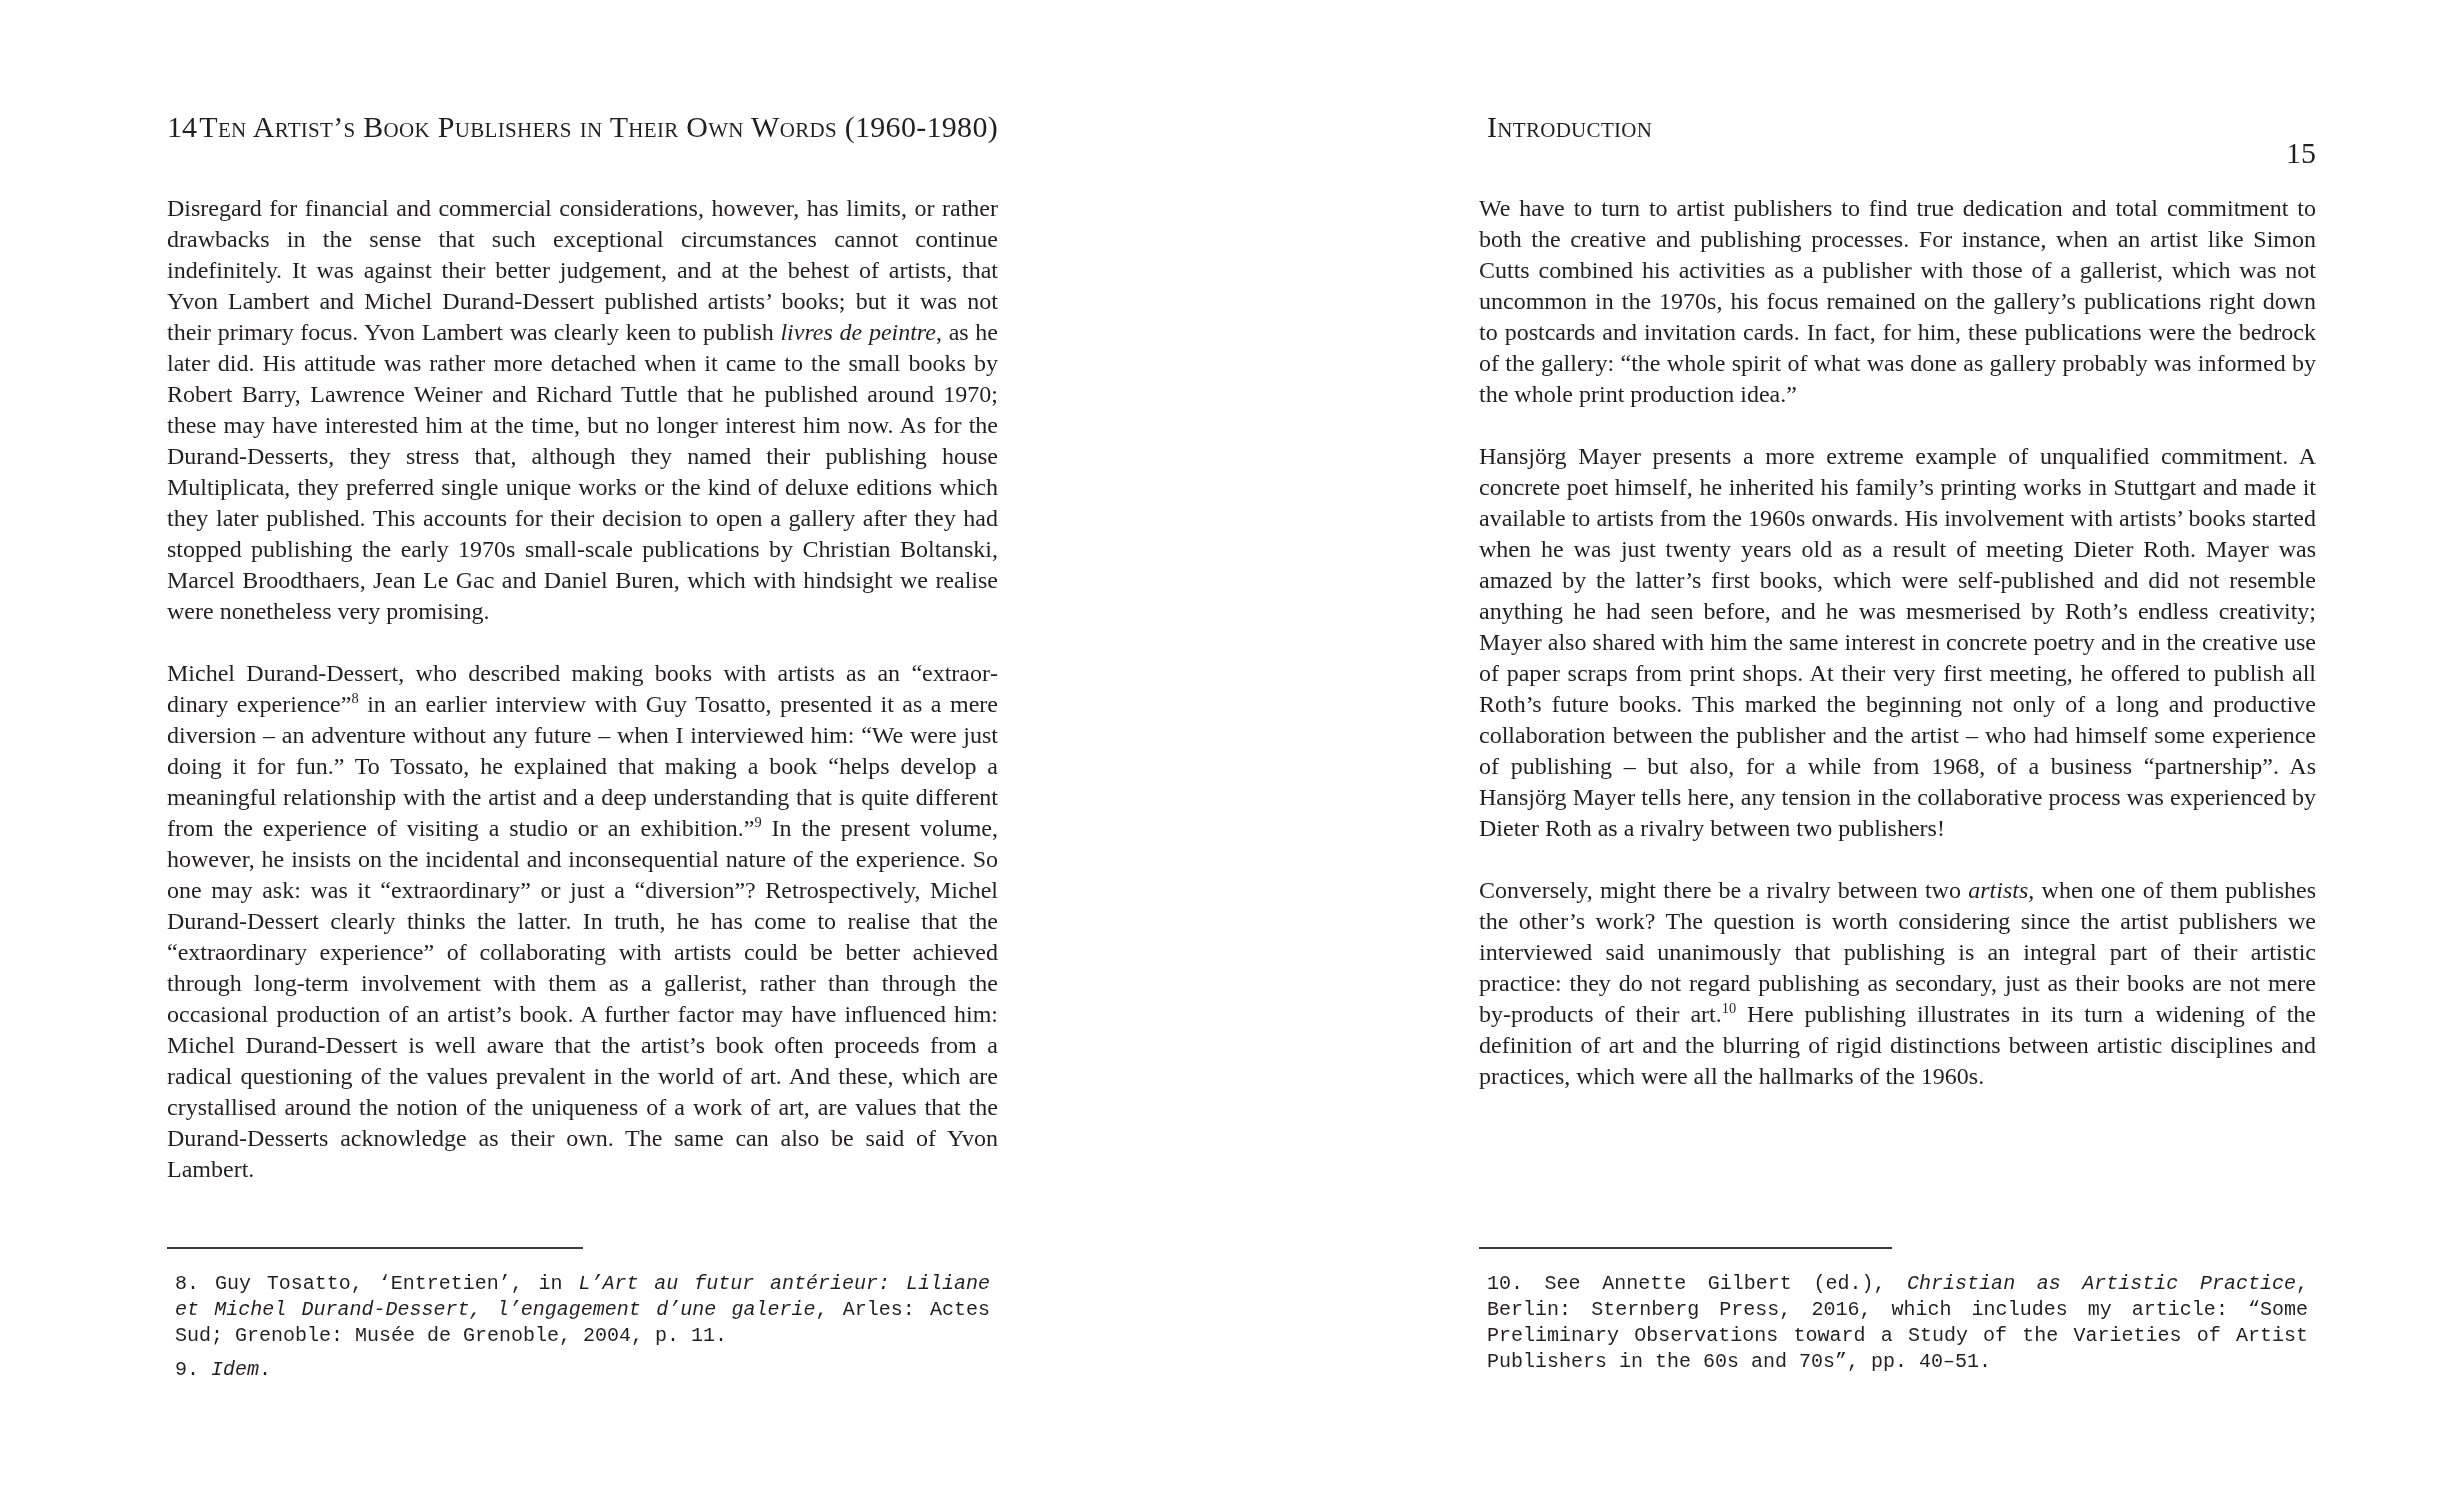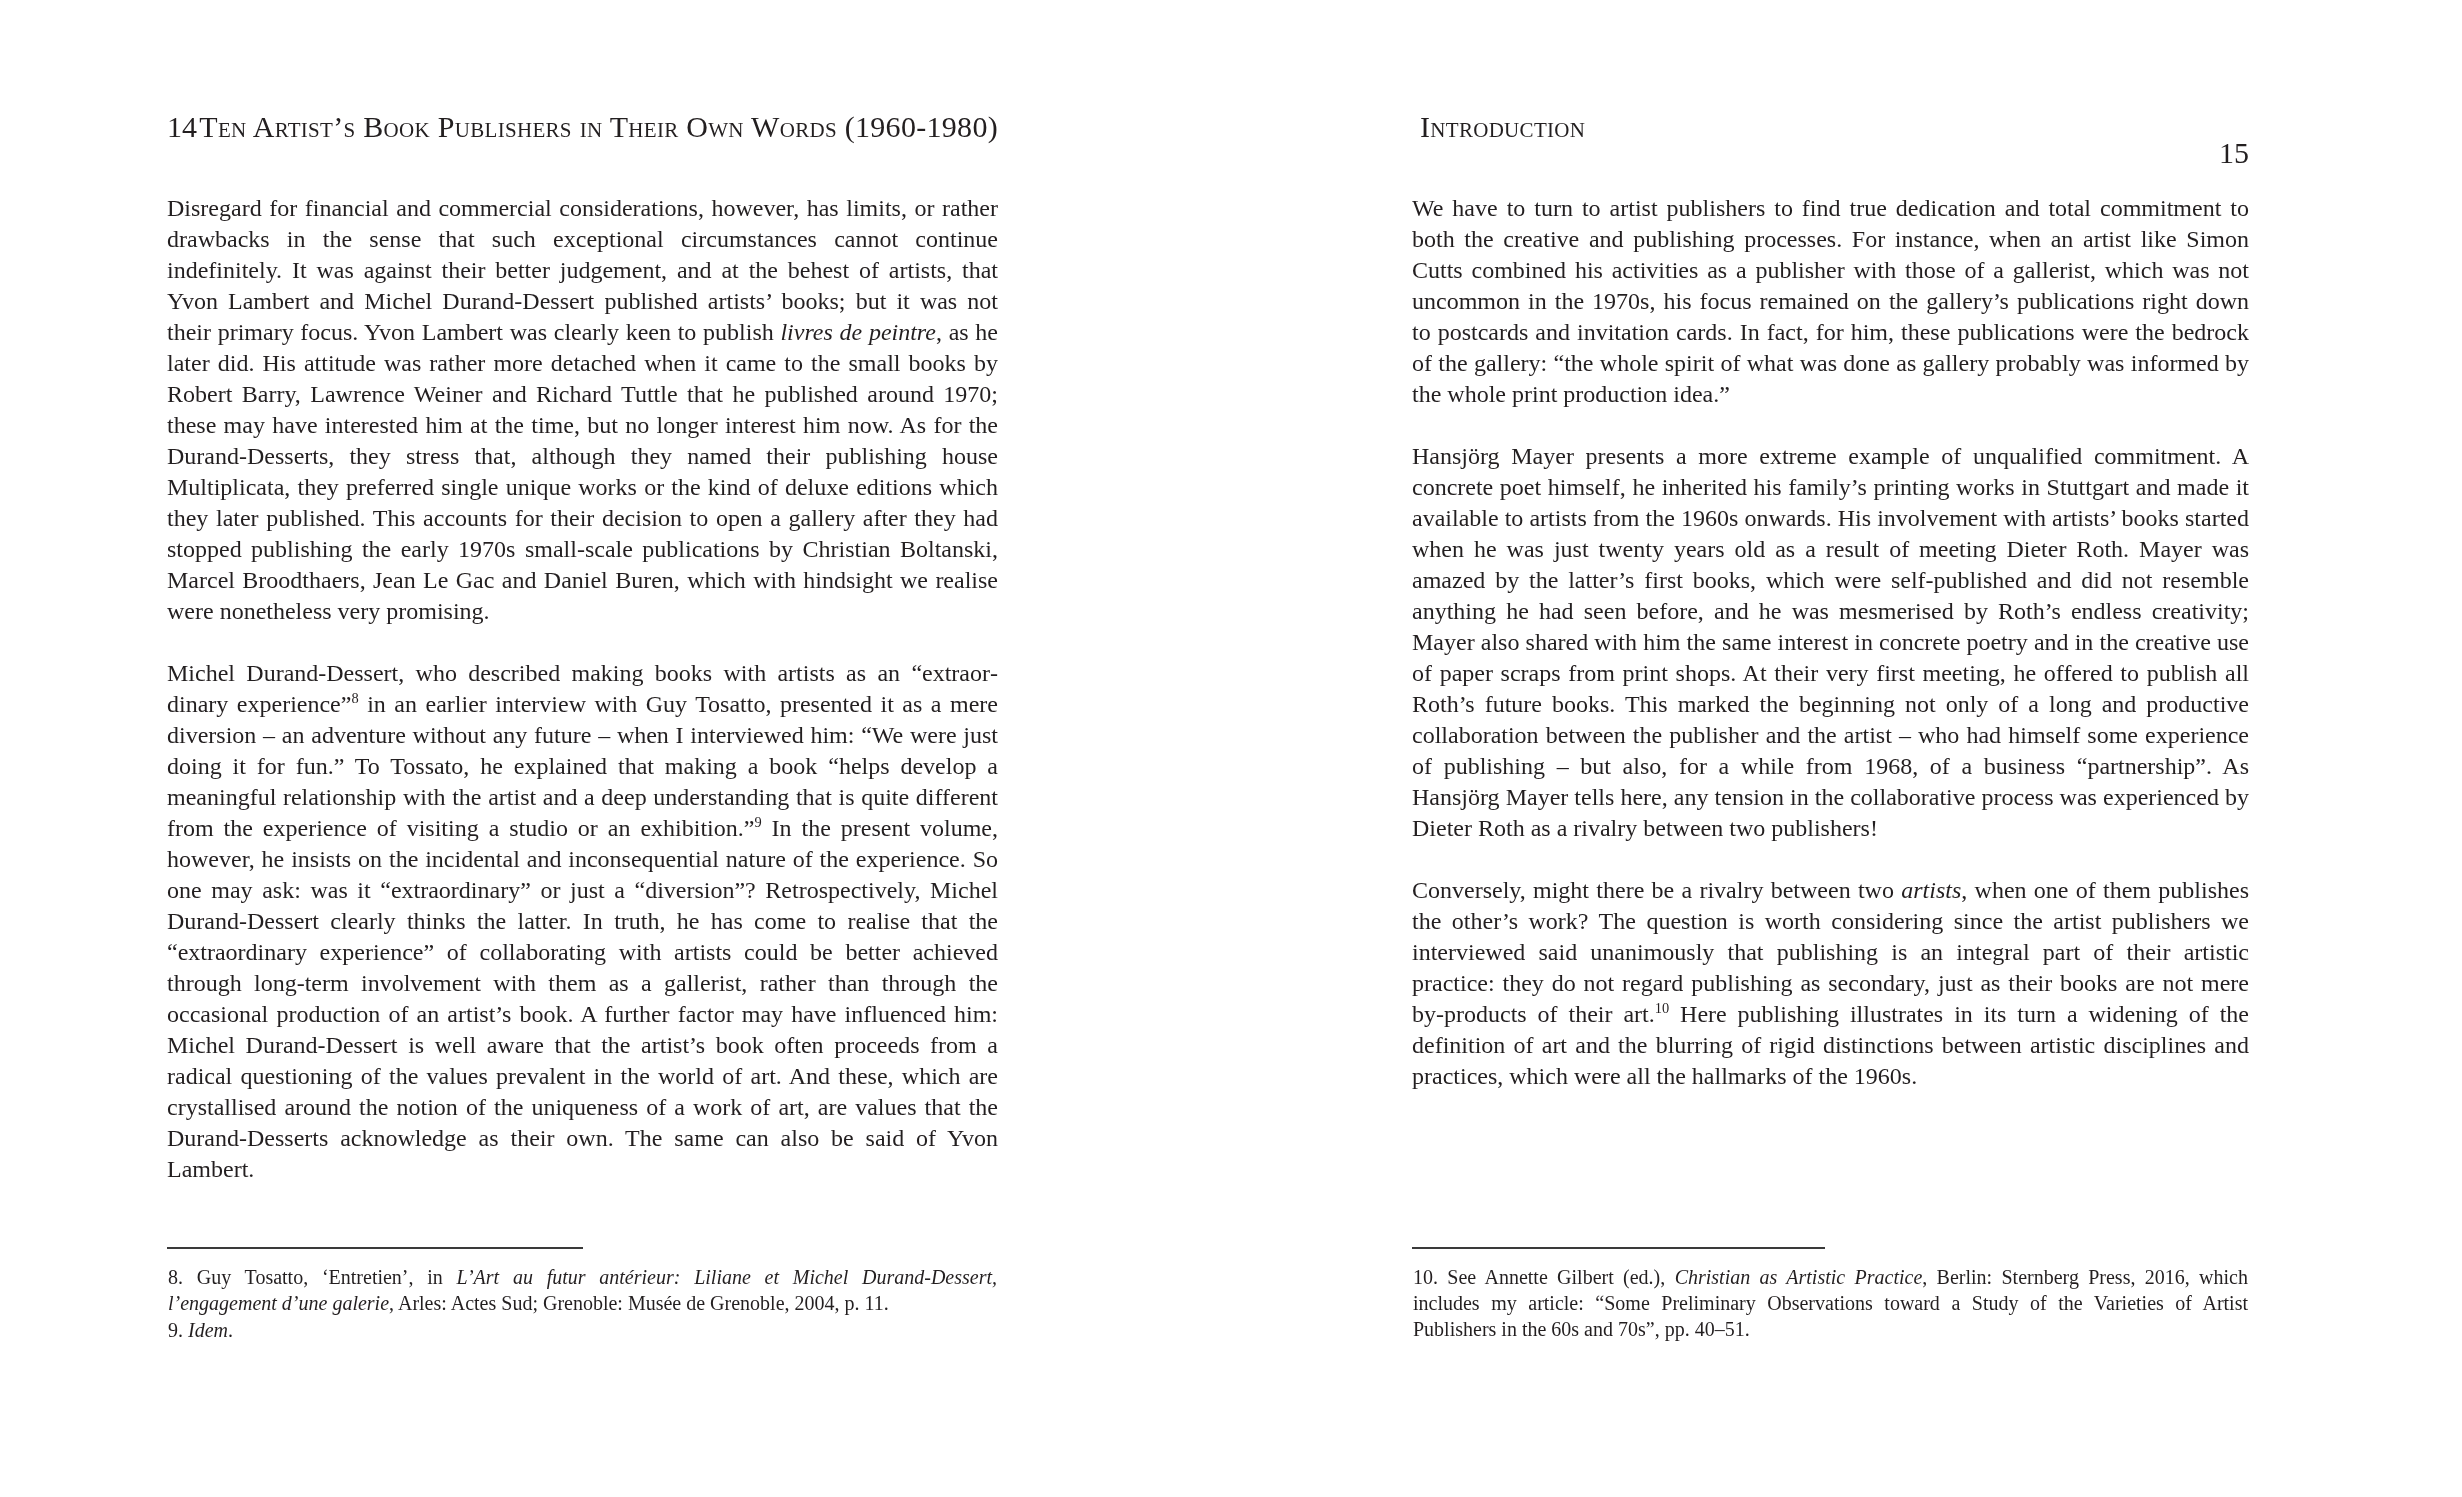--- a/index.html
+++ b/index.html
@@ -1,40 +1,40 @@
 <!DOCTYPE html>
 <html style="font-size:13.5px"><head>
 <meta charset="utf-8">
 <style>
   html, body { margin:0; padding:0; background:#ffffff; }
   body { width:2462px; height:1497px; position:relative; overflow:hidden;
          font-family:"Liberation Serif","DejaVu Serif",serif; color:#231f20; }
   .page { position:absolute; top:0; height:1497px; }
   .page.left { left:167px; width:831px; }
-  .page.right { left:1412px; width:837px; }
+  .page.right { left:1479px; width:837px; }
   .running-head { position:absolute; top:112px; left:0; right:0; height:29px;
                   font-size:30px; line-height:29px; }
   .folio { position:absolute; top:0; }
   .left .folio { left:0; }
   .right .folio { right:0;margin-top:26px; }
   .head-title { position:absolute; top:0; font-variant:small-caps; letter-spacing:0.3px;margin-left:8px; }
   .left .head-title { right:0; }
   .right .head-title { left:0; }
   .body-text { position:absolute; top:193px; left:0; right:0;
                font-size:24px; line-height:31px; text-align:justify;
                hyphens:manual; }
   .body-text p { margin:0 0 31px 0; text-indent:0; }
   .body-text p:last-child { margin-bottom:0; }
   sup { font-size:14.4px; line-height:0; vertical-align:super; }
   .fn-rule { position:absolute; height:1.7px; background:#3a3a3a; width:416px; }
   .left .fn-rule { top:1247px; left:0; }
   .right .fn-rule { top:1247px; left:0; width:413px; }
   .footnotes { position:absolute; top:1263px; left:0; right:0;
                font-size:20px; line-height:26px; text-align:justify; }
-  .footnotes p { margin:1px; }
+  .footnotes p { margin:8px;font-family:Liberation Mono, monospace; }
   em { font-style:italic; }
 </style>
 </head>
 <body>
 
 <div class="page left">
   <div class="running-head">
     <span class="folio">14</span>
     <span class="head-title">Ten Artist’s Book Publishers in Their Own Words (1960-1980)</span>
   </div>

